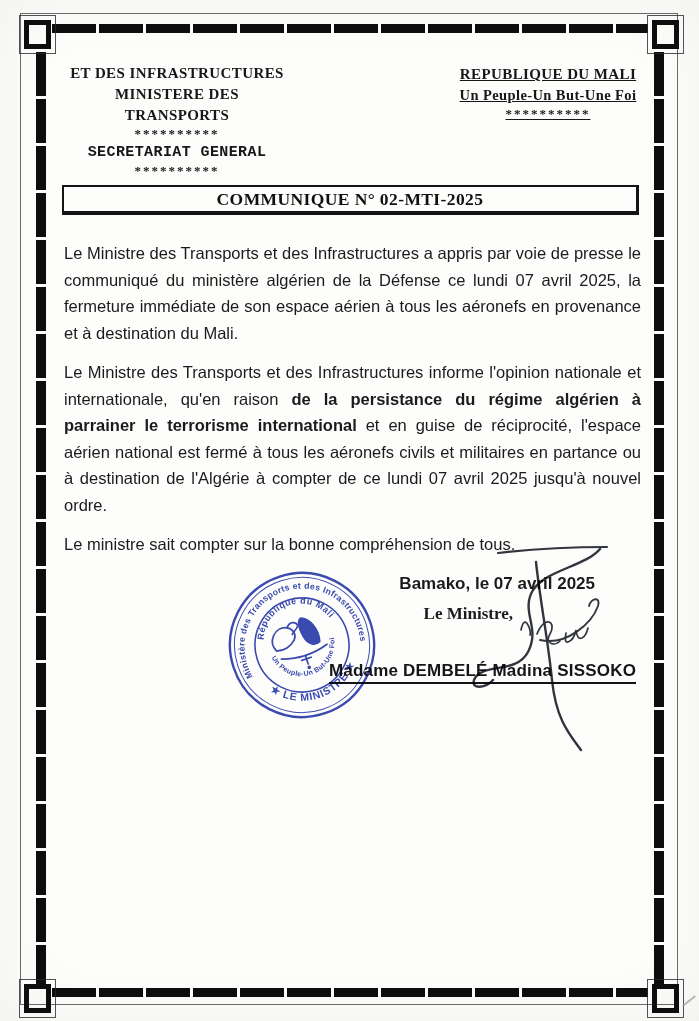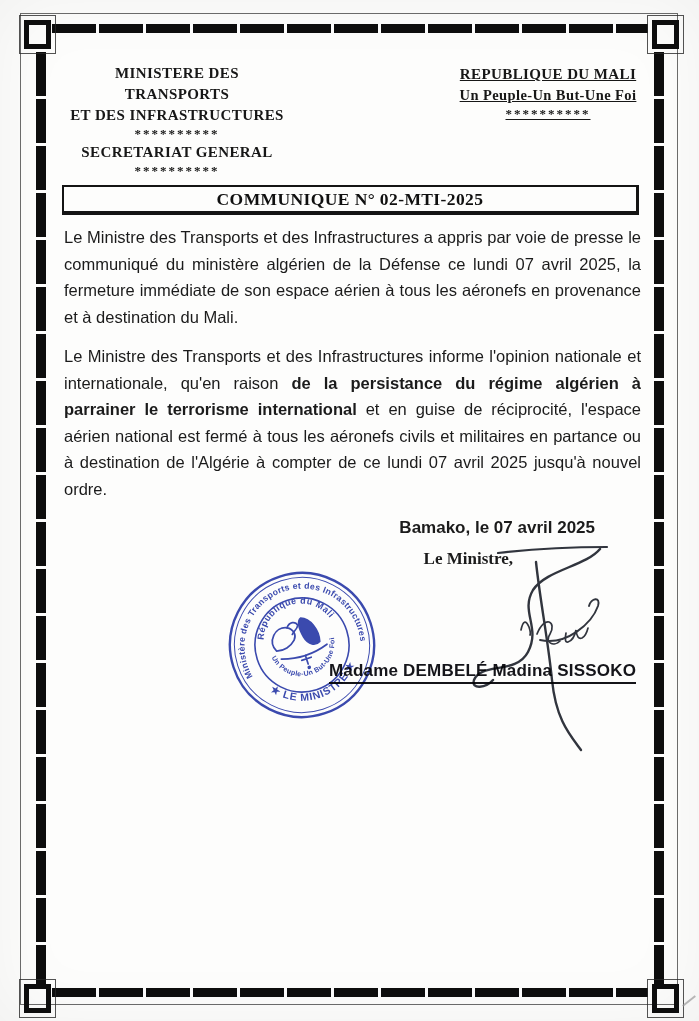--- a/index.html
+++ b/index.html
@@ -27,31 +27,31 @@
   .corner.tr{left:652px; top:20px;}
   .corner.bl{left:24px; top:984px;}
   .corner.br{left:652px; top:984px;}
   .scan-mark{position:absolute; left:681px; top:1000px; width:16px; height:2px; background:#9a9a9a; transform:rotate(-38deg); opacity:.7;}
   
   .hdr{position:absolute; text-align:center; font-family:"Liberation Serif", serif; font-weight:700; color:#171717;}
   .hdr-left{left:62px; top:63px; width:230px;}
   .hdr-right{left:438px; top:64px; width:220px;text-decoration:underline;}
   .hdr .l{font-size:15px; line-height:21px; letter-spacing:.4px;}
   .hdr .stars{font-size:13px; line-height:15px; letter-spacing:2px;}
-  .hdr .gap{margin-top:1px;}
+  .hdr .gap{margin-top:1px;font-family:Liberation Mono, monospace;}
   
   .title-box{
     position:absolute; left:62px; top:185px; width:572px; height:24px;
     border-top:2px solid #141414; border-left:2px solid #141414;
     border-right:3px solid #141414; border-bottom:4px solid #141414;
     display:flex; align-items:center; justify-content:center;
     font-family:"Liberation Serif", serif; font-weight:700; font-size:17.5px; letter-spacing:.4px; color:#101010;
   }
   
-  .body-text{position:absolute; left:64px; top:224px; width:577px; font-size:16.5px; line-height:26.5px;}
+  .body-text{position:absolute; left:64px; top:240px; width:577px; font-size:16.5px; line-height:26.5px;}
   .body-text p{margin:0 0 13px 0; text-align:justify;}
   .body-text strong{font-weight:700;}
   .date-line{margin-top:4px; text-align:right; padding-right:46px; font-weight:700; font-size:17px;}
   .minister-line{margin-top:4px; text-align:right; padding-right:128px; font-weight:700; font-size:17px;font-family:Liberation Serif, serif;}
   
   .name-block{position:absolute; left:315px; top:661px; width:335px; text-align:center;}
   .name-block .name span{
     display:inline-block; font-weight:700; font-size:17px; letter-spacing:.2px;
     border-bottom:2.5px solid #141418; padding-bottom:1px; color:#15151a;
   }
@@ -74,40 +74,41 @@
     <div class="bar v left"></div>
     <div class="bar v right"></div>
     <div class="corner tl"></div>
     <div class="corner tr"></div>
     <div class="corner bl"></div>
     <div class="corner br"></div>
     <div class="scan-mark"></div>
   </div>
 
   <div class="hdr hdr-left">
+    <div class="l">ET DES INFRASTRUCTURES</div>
     <div class="l">MINISTERE DES TRANSPORTS</div>
-    <div class="l">ET DES INFRASTRUCTURES</div>
     <div class="stars">**********</div>
     <div class="l gap">SECRETARIAT GENERAL</div>
     <div class="stars">**********</div>
   </div>
 
   <div class="hdr hdr-right">
     <div class="l">REPUBLIQUE DU MALI</div>
     <div class="l" style="font-size:14.5px;">Un Peuple-Un But-Une Foi</div>
     <div class="stars">**********</div>
   </div>
 
   <div class="title-box">
     <span>COMMUNIQUE N° 02-MTI-2025</span>
   </div>
 
   <div class="body-text">
     <p>Le Ministre des Transports et des Infrastructures a appris par voie de presse le communiqué du ministère algérien de la Défense ce lundi 07 avril 2025, la fermeture immédiate de son espace aérien à tous les aéronefs en provenance et à destination du Mali.</p>
     <p><span>Le Ministre des Transports et des Infrastructures informe l'opinion nationale et internationale, qu'en raison </span><strong>de la persistance du régime algérien à parrainer le terrorisme international</strong><span> et en guise de réciprocité, l'espace aérien national est fermé à tous les aéronefs civils et militaires en partance ou à destination de l'Algérie à compter de ce lundi 07 avril 2025 jusqu'à nouvel ordre.</span></p>
+    <p>Le ministre sait compter sur la bonne compréhension de tous.</p>
     <div class="date-line">Bamako, le 07 avril 2025</div>
     <div class="minister-line">Le Ministre,</div>
   </div>
 
   <div class="name-block">
     <div class="name"><span>Madame DEMBELÉ Madina SISSOKO</span></div>
   </div>
 
   <svg class="stamp" viewBox="-75 -75 150 150">
     <defs>

